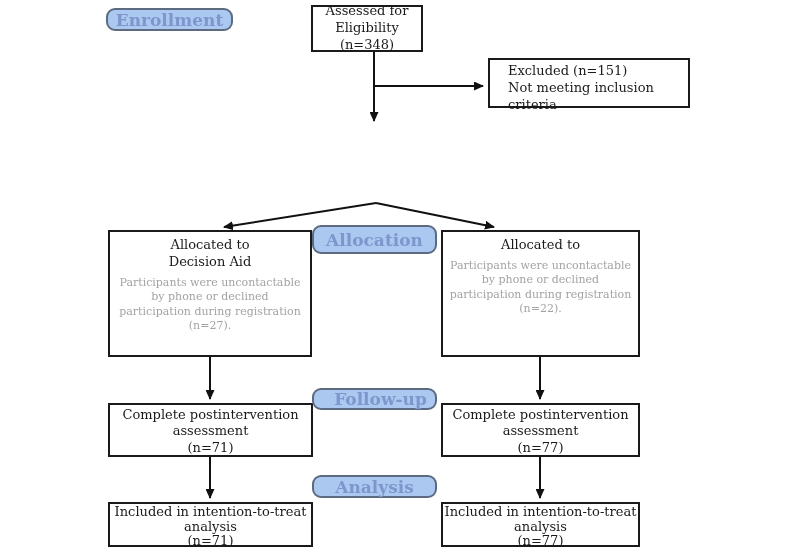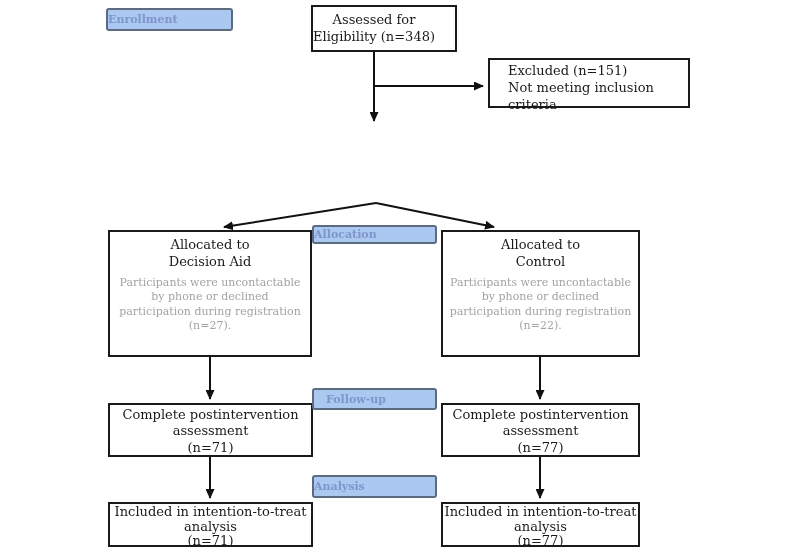--- a/index.html
+++ b/index.html
@@ -24,50 +24,50 @@
     position:absolute;
     box-sizing:border-box;
     border:2px solid var(--box-border);
     background:#ffffff;
     font-size:13px;
     line-height:1.3;
     text-align:center;
     z-index:2;
   }
   .pre{white-space:pre-line;}
-  .box-assessed{left:311px;top:5px;width:146px;height:47px;display:flex;align-items:center;justify-content:flex-start;}
+  .box-assessed{left:311px;top:5px;width:112px;height:47px;display:flex;align-items:center;justify-content:flex-start;}
   .box-excluded{left:488px;top:58px;width:202px;height:50px;text-align:left;padding:3px 18px;}
   .box-randomized{left:311px;top:125px;width:127px;height:77px;padding-top:13px;}
   .box-alloc-left{left:108px;top:230px;width:204px;height:127px;padding-top:5px;}
   .box-alloc-right{left:441px;top:230px;width:199px;height:127px;padding-top:5px;}
   .box-fu-left{left:108px;top:403px;width:205px;height:54px;padding-top:2px;line-height:1.25;}
   .box-fu-right{left:441px;top:403px;width:199px;height:54px;padding-top:2px;line-height:1.25;}
   .box-an-left{left:108px;top:502px;width:205px;height:45px;padding-top:1px;line-height:1.12;}
   .box-an-right{left:441px;top:502px;width:199px;height:45px;padding-top:1px;line-height:1.12;}
   .group-name{font-weight:normal;}
   .note{
     color:var(--note-text);
     font-size:11px;
     line-height:1.32;
     margin-top:5px;
   }
   .badge{
     position:absolute;
     box-sizing:border-box;
-    display:flex;align-items:center;justify-content:flex-start;
+    display:flex;align-items:center;justify-content:center;
     background:var(--badge-fill);
     border:2px solid var(--badge-border);
-    border-radius:3px;
+    border-radius:9px;
     color:var(--badge-text);
     font-weight:bold;
-    font-size:11px;
+    font-size:17px;
     z-index:3;
   }
   .badge-enrollment{left:106px;top:8px;width:127px;height:23px;}
-  .badge-allocation{left:312px;top:225px;width:125px;height:19px;}
+  .badge-allocation{left:312px;top:225px;width:125px;height:29px;}
   .badge-followup{left:312px;top:388px;width:125px;height:22px;padding-left:12px;}
   .badge-analysis{left:312px;top:475px;width:125px;height:23px;}
 </style>
 </head>
 <body>
 
 <div id="stage">
 
   <svg id="arrow-layer" viewBox="0 0 800 555" xmlns="http://www.w3.org/2000/svg" aria-hidden="true">
     <defs>
@@ -113,21 +113,20 @@
     <div>Allocated to</div>
     <div class="group-name">Decision Aid</div>
     <div class="note pre">Participants were uncontactable
 by phone or declined
 participation during registration
 (n=27).</div>
   </div>
 
   <div class="fbox box-alloc-right">
     <div>Allocated to</div>
-    <div class="group-name">Control</div>
     <div class="note pre">Participants were uncontactable
 by phone or declined
 participation during registration
 (n=22).</div>
   </div>
 
   <div class="fbox box-fu-left">
     <div class="pre">Complete postintervention
 assessment
 (n=71)</div>

